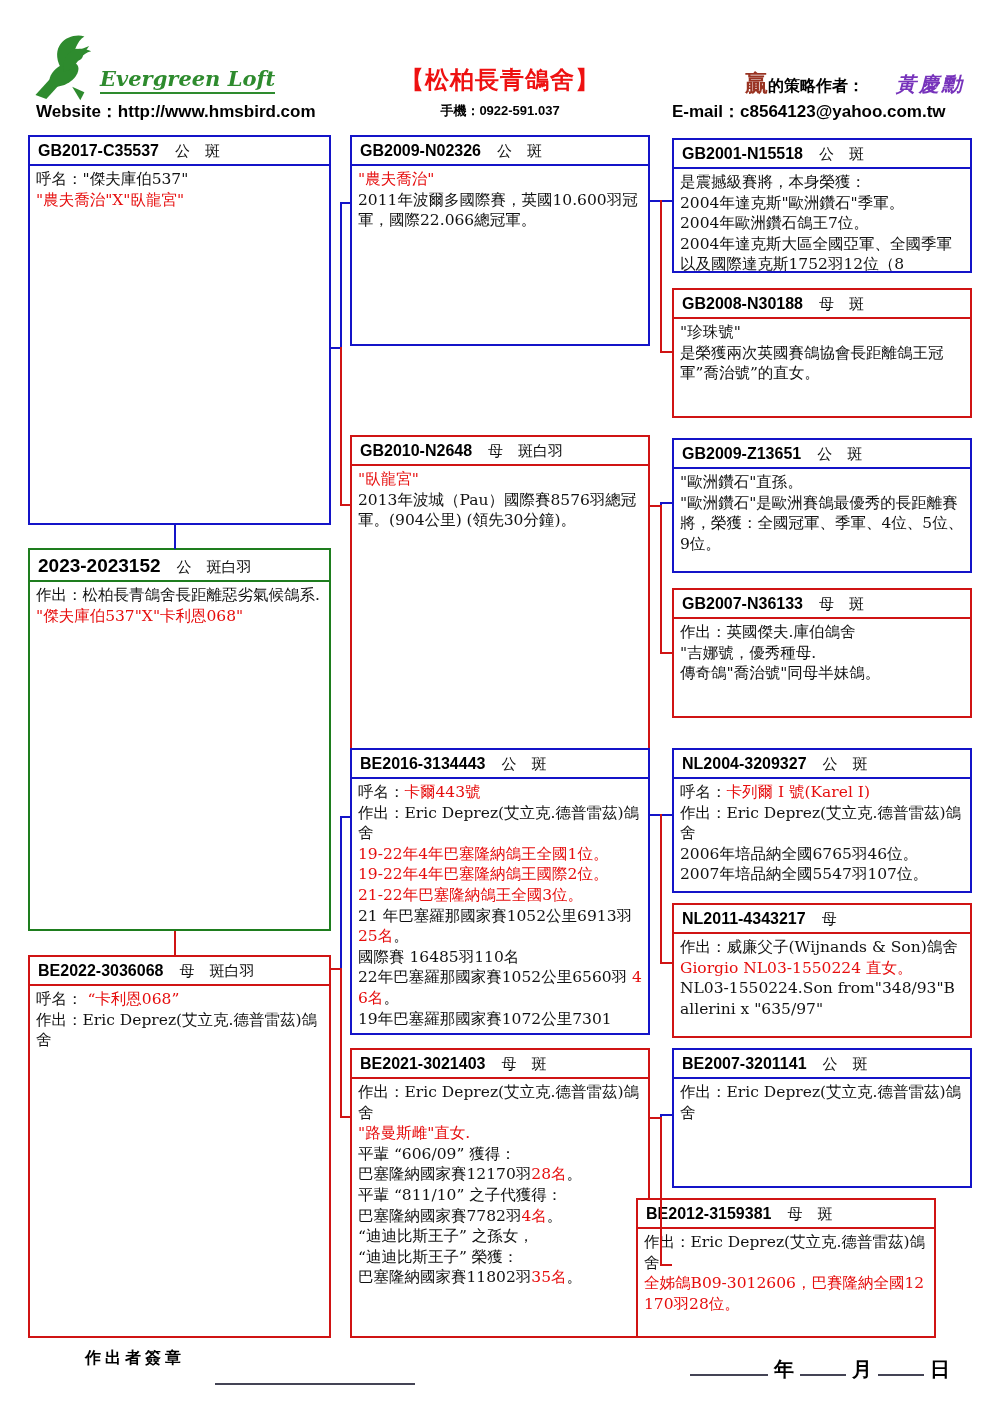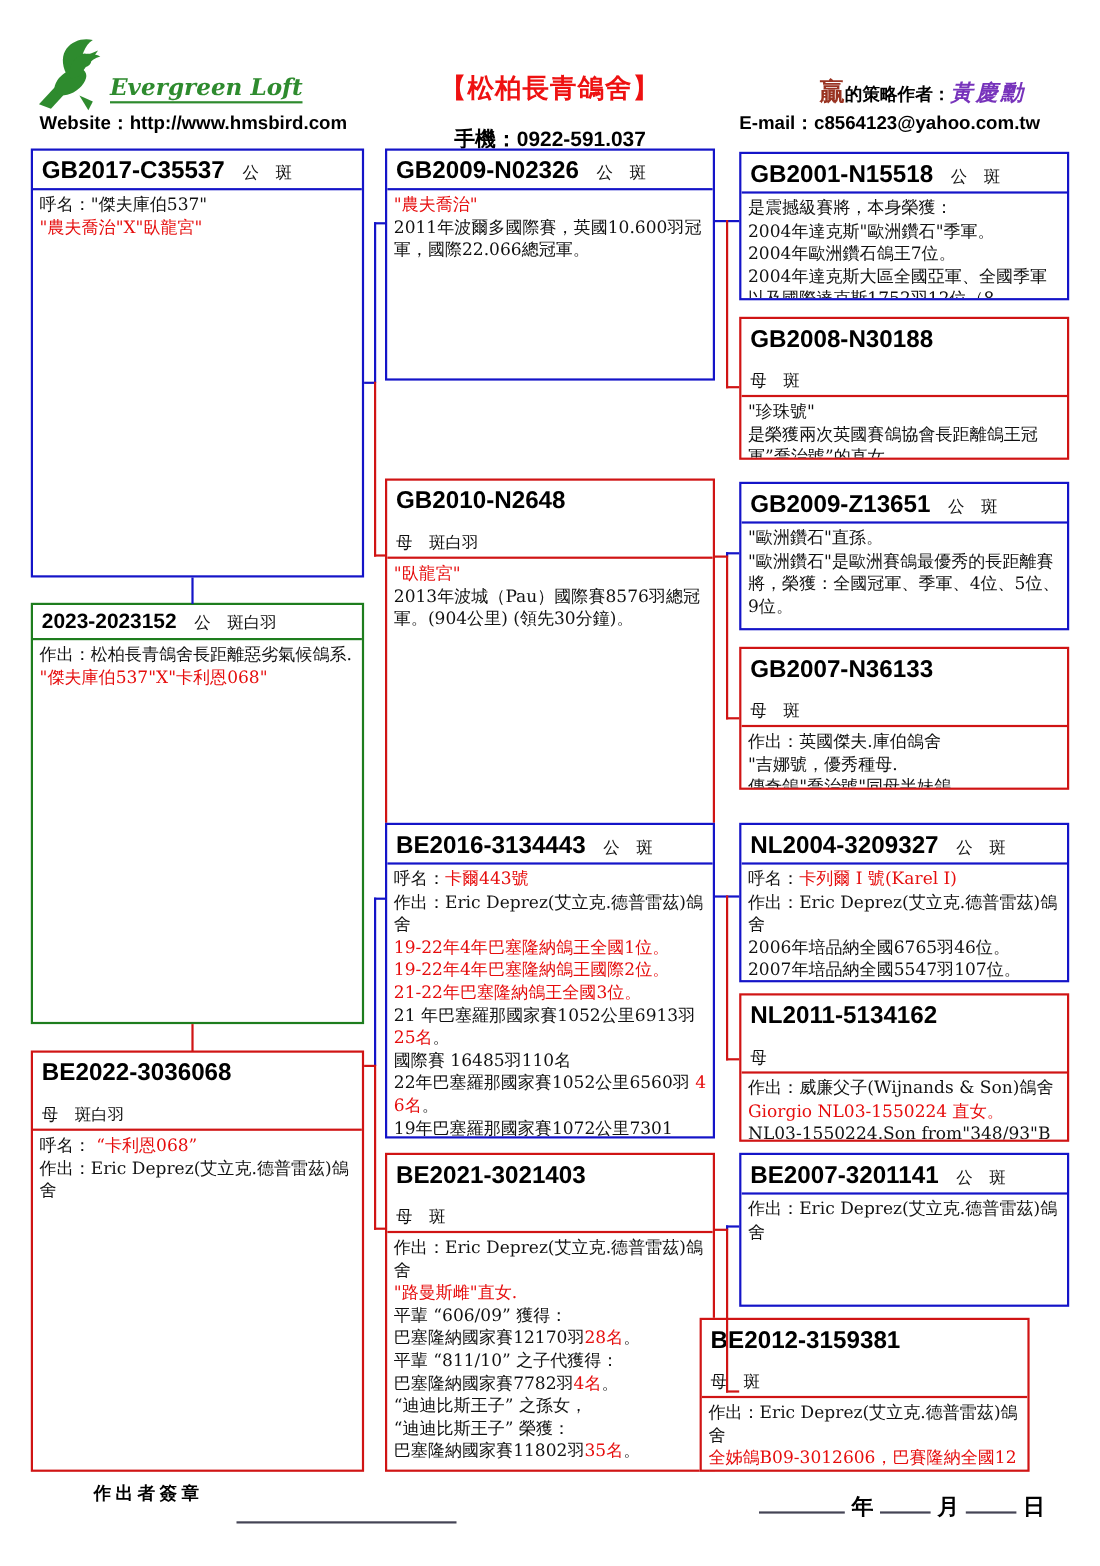--- a/index.html
+++ b/index.html
@@ -6,38 +6,38 @@
   #sheet{position:relative;width:1000px;height:1424px;background:#ffffff;overflow:hidden;
          font-family:"DejaVu Serif",serif;color:#111;}
   
   .hdr-abs{position:absolute;white-space:nowrap;}
   .logo-svg{position:absolute;left:30px;top:28px;width:68px;height:78px;}
   .loft-en{left:100px;top:66px;font-family:"DejaVu Serif",serif;font-style:italic;font-weight:bold;
            font-size:21px;color:#2e8b2e;border-bottom:2px solid #2e8b2e;padding-bottom:1px;}
   .website{left:36px;top:100px;font-family:"Liberation Sans",sans-serif;font-size:17px;font-weight:600;color:#000;}
   .loft-title{left:0;top:64px;width:1000px;text-align:center;font-family:"Liberation Sans",sans-serif;
               font-weight:bold;font-size:24px;color:#ee1111;letter-spacing:1px;}
-  .phone{left:0;top:114px;width:1000px;text-align:center;font-family:"Liberation Sans",sans-serif;
-         font-size:19px;font-weight:600;color:#000;}
+  .phone{left:0;top:102px;width:1000px;text-align:center;font-family:"Liberation Sans",sans-serif;
+         font-size:13px;font-weight:600;color:#000;}
   .author{left:745px;top:68px;font-size:17px;}
   .author .win{color:#993322;font-size:23px;font-weight:bold;font-family:"DejaVu Serif",serif;}
   .author .mid{color:#000;font-family:"Liberation Sans",sans-serif;font-weight:bold;font-size:16px;}
   .author .name{color:#7733bb;font-weight:bold;font-style:italic;font-size:20px;letter-spacing:3px;
-                font-family:"DejaVu Serif",serif;}
+                font-family:"DejaVu Serif",serif;margin-left:32px;}
   .email{left:672px;top:100px;font-family:"Liberation Sans",sans-serif;font-size:17px;font-weight:600;color:#000;}
   
   .box{position:absolute;background:#fff;border:2px solid #333;overflow:hidden;box-sizing:border-box;}
   .box.male{border-color:#1414c8;}
   .box.female{border-color:#d01414;}
   .box.main{border-color:#1e7d1e;}
   .box-title{display:flex;align-items:baseline;gap:16px;padding:5px 8px 3px 8px;border-bottom:2px solid #333;}
   .male  .box-title{border-bottom-color:#1414c8;}
-  .female .box-title{border-bottom-color:#d01414;flex-direction:column;}
+  .female .box-title{border-bottom-color:#d01414;}
   .main  .box-title{border-bottom-color:#1e7d1e;}
-  .ring{font-family:"Liberation Sans",sans-serif;font-weight:bold;font-size:22px;color:#000;}
+  .ring{font-family:"Liberation Sans",sans-serif;font-weight:bold;font-size:16px;color:#000;}
   .main .ring{font-size:19px;}
   .sexp{font-family:Liberation Mono, monospace;font-size:15px;color:#111;}
   .box-body{padding:3px 6px 4px 6px;font-size:15.5px;line-height:1.33;}
   .line{word-break:break-all;overflow-wrap:anywhere;}
   .seg.k{color:#111;}
   .seg.r{color:#e60d0d;}
   
   .hl,.vl{position:absolute;}
   .hl{height:2px;}
   .vl{width:2px;}
@@ -215,21 +215,21 @@
       </div>
     <div class="box-body">
         <div class="line"><span class="seg k">呼名：</span><span class="seg r">卡列爾 I 號(Karel I)</span></div>
         <div class="line"><span class="seg k">作出：Eric Deprez(艾立克.德普雷茲)鴿舍</span></div>
         <div class="line"><span class="seg k">2006年培品納全國6765羽46位。</span></div>
         <div class="line"><span class="seg k">2007年培品納全國5547羽107位。</span></div>
       </div>
   </div>
   <div class="box female" style="left:672px;top:903px;width:300px;height:135px">
     <div class="box-title">
-        <span class="ring">NL2011-5134162</span>
+        <span class="ring">NL2011-4343217</span>
         <span class="sexp">母</span>
       </div>
     <div class="box-body">
         <div class="line"><span class="seg k">作出：威廉父子(Wijnands &amp; Son)鴿舍</span></div>
         <div class="line"><span class="seg r">Giorgio NL03-1550224 直女。</span></div>
         <div class="line"><span class="seg k">NL03-1550224.Son from"348/93"Ballerini x "635/97"</span></div>
       </div>
   </div>
   <div class="box male" style="left:672px;top:1048px;width:300px;height:140px">
     <div class="box-title">

